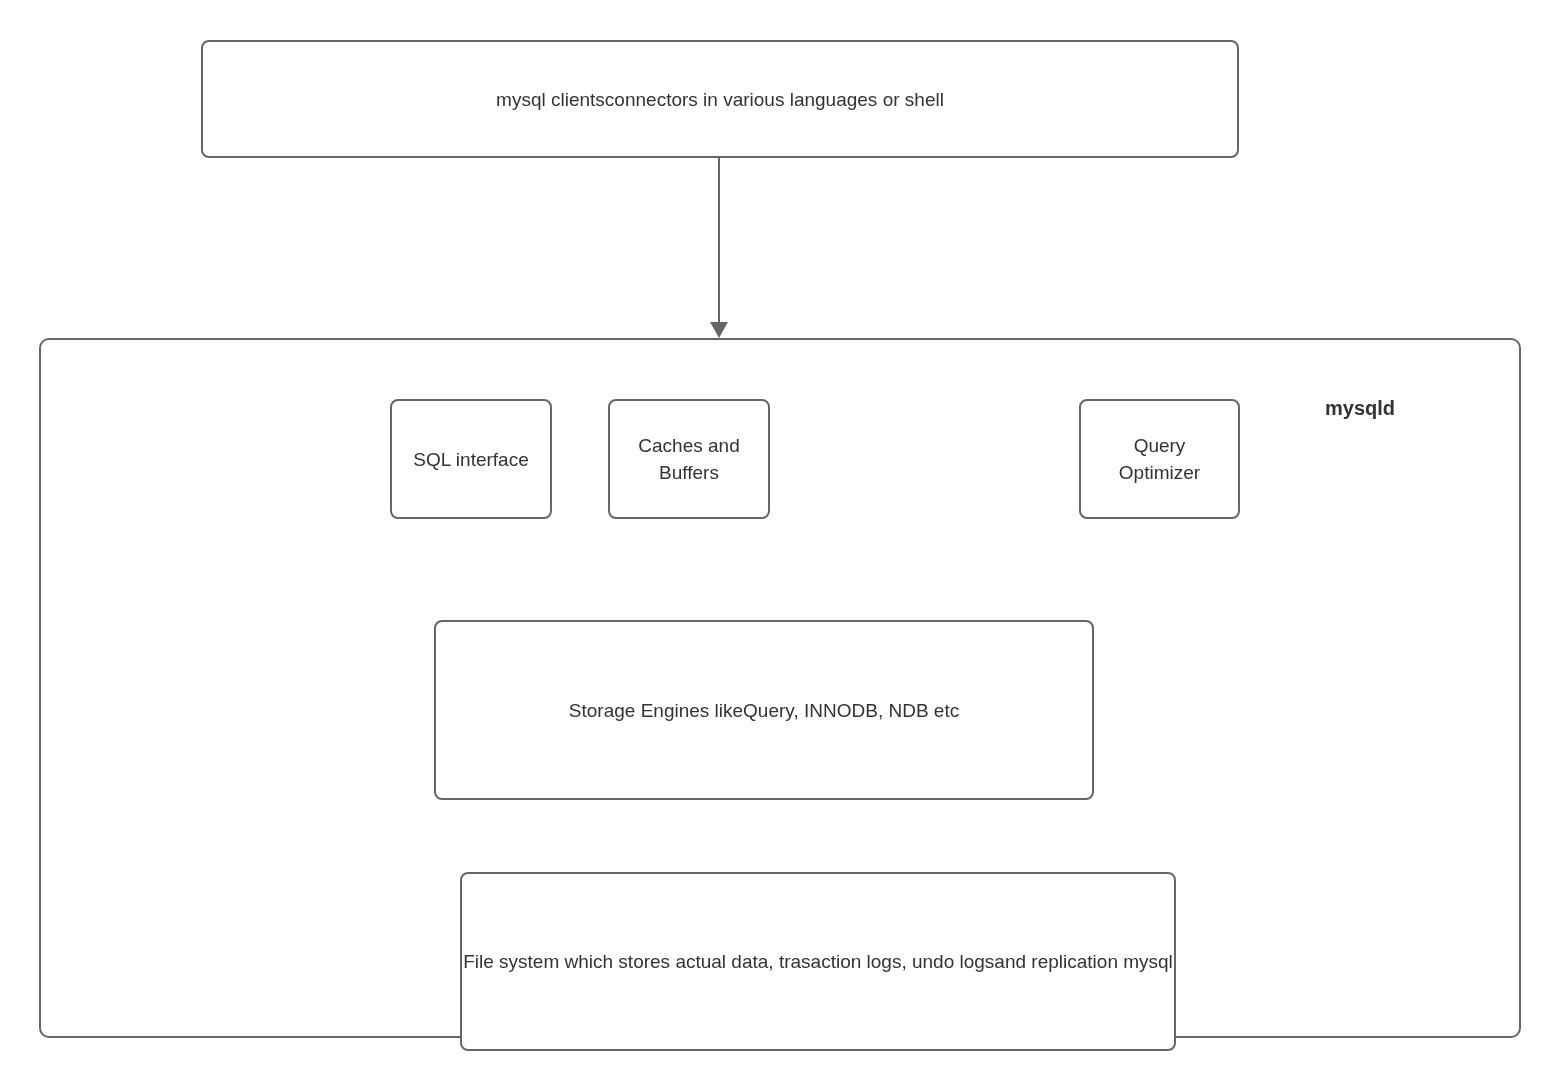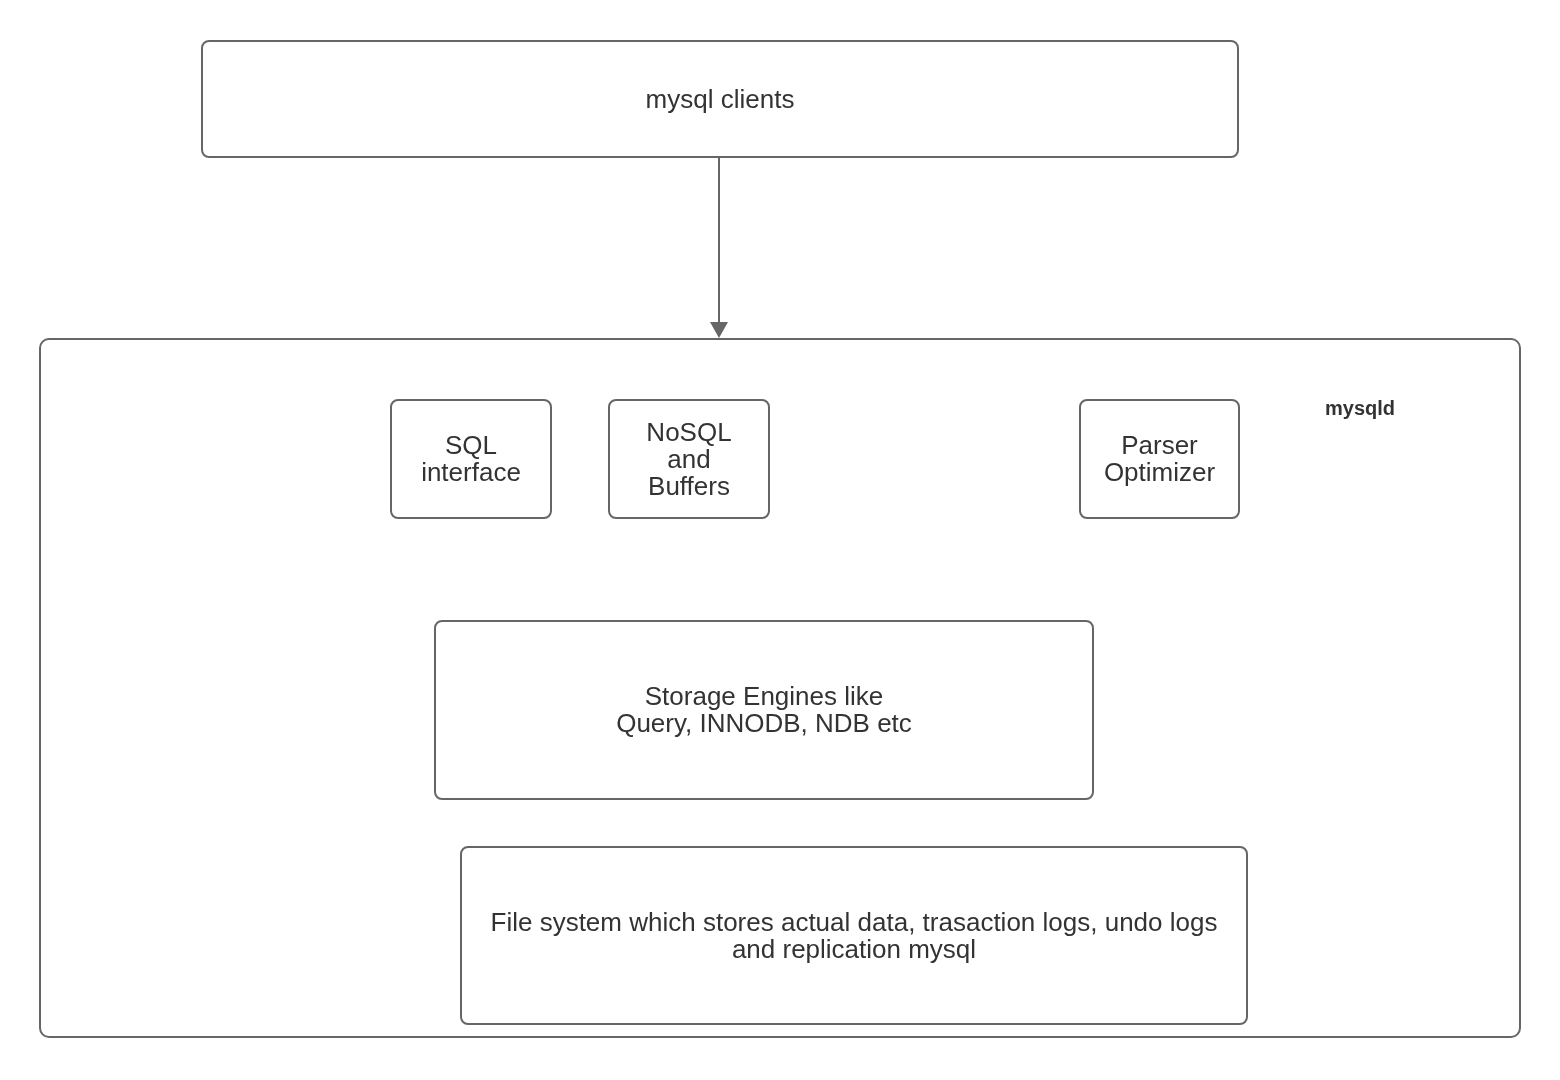--- a/index.html
+++ b/index.html
@@ -15,24 +15,24 @@
     background: #ffffff;
     overflow: hidden;
   }
   .node {
     position: absolute;
     box-sizing: border-box;
     border: 2px solid #666666;
     border-radius: 8px;
     background: #ffffff;
     color: #333333;
-    font-size: 26px;
+    font-size: 19px;
     line-height: 27px;
     display: flex;
-    flex-direction: column;
+    flex-direction: row;
     align-items: center;
     justify-content: center;
     text-align: center;
   }
   .container-box {
     position: absolute;
     box-sizing: border-box;
     border: 2px solid #666666;
     border-radius: 10px;
     background: #ffffff;
@@ -72,45 +72,46 @@
   
   .module { top: 399px; height: 120px; padding: 0 14px; }
   .mod-0 { left: 120px;  width: 160px; }
   .mod-1 { left: 379px;  width: 162px; margin-left: 11px; }
   .mod-2 { left: 608px;  width: 162px; }
   .mod-3 { left: 845px;  width: 160px; }
   .mod-4 { left: 1079px; width: 161px; }
   
   .storage-box { left: 434px; top: 620px; width: 660px; height: 180px; text-align: right; }
   
-  .filesystem-box { left: 460px; top: 846px; width: 788px; height: 179px; text-align: right; }
+  .filesystem-box { left: 460px; top: 872px; width: 716px; height: 179px; text-align: right; }
 </style>
 </head>
 <body>
 
 <div class="canvas">
 
   <div class="node clients-box">
     <div>mysql clients</div>
+    <div>connectors in various languages or shell</div>
   </div>
 
   <div class="arrow-line"></div>
   <div class="arrow-head"></div>
 
   <div class="container-box mysqld-container"></div>
   <div class="mysqld-label">mysqld</div>
 
   <div class="node module mod-1">
     <div>SQL interface</div>
   </div>
   <div class="node module mod-2">
-    <div>NoSQL and Buffers</div>
+    <div>Caches and Buffers</div>
   </div>
   <div class="node module mod-4">
-    <div>Parser Optimizer</div>
+    <div>Query Optimizer</div>
   </div>
 
   <div class="node storage-box">
     <div>Storage Engines like</div>
     <div>Query, INNODB, NDB etc</div>
   </div>
 
   <div class="node filesystem-box">
     <div>File system which stores actual data, trasaction logs, undo logs</div>
     <div>and replication mysql</div>

